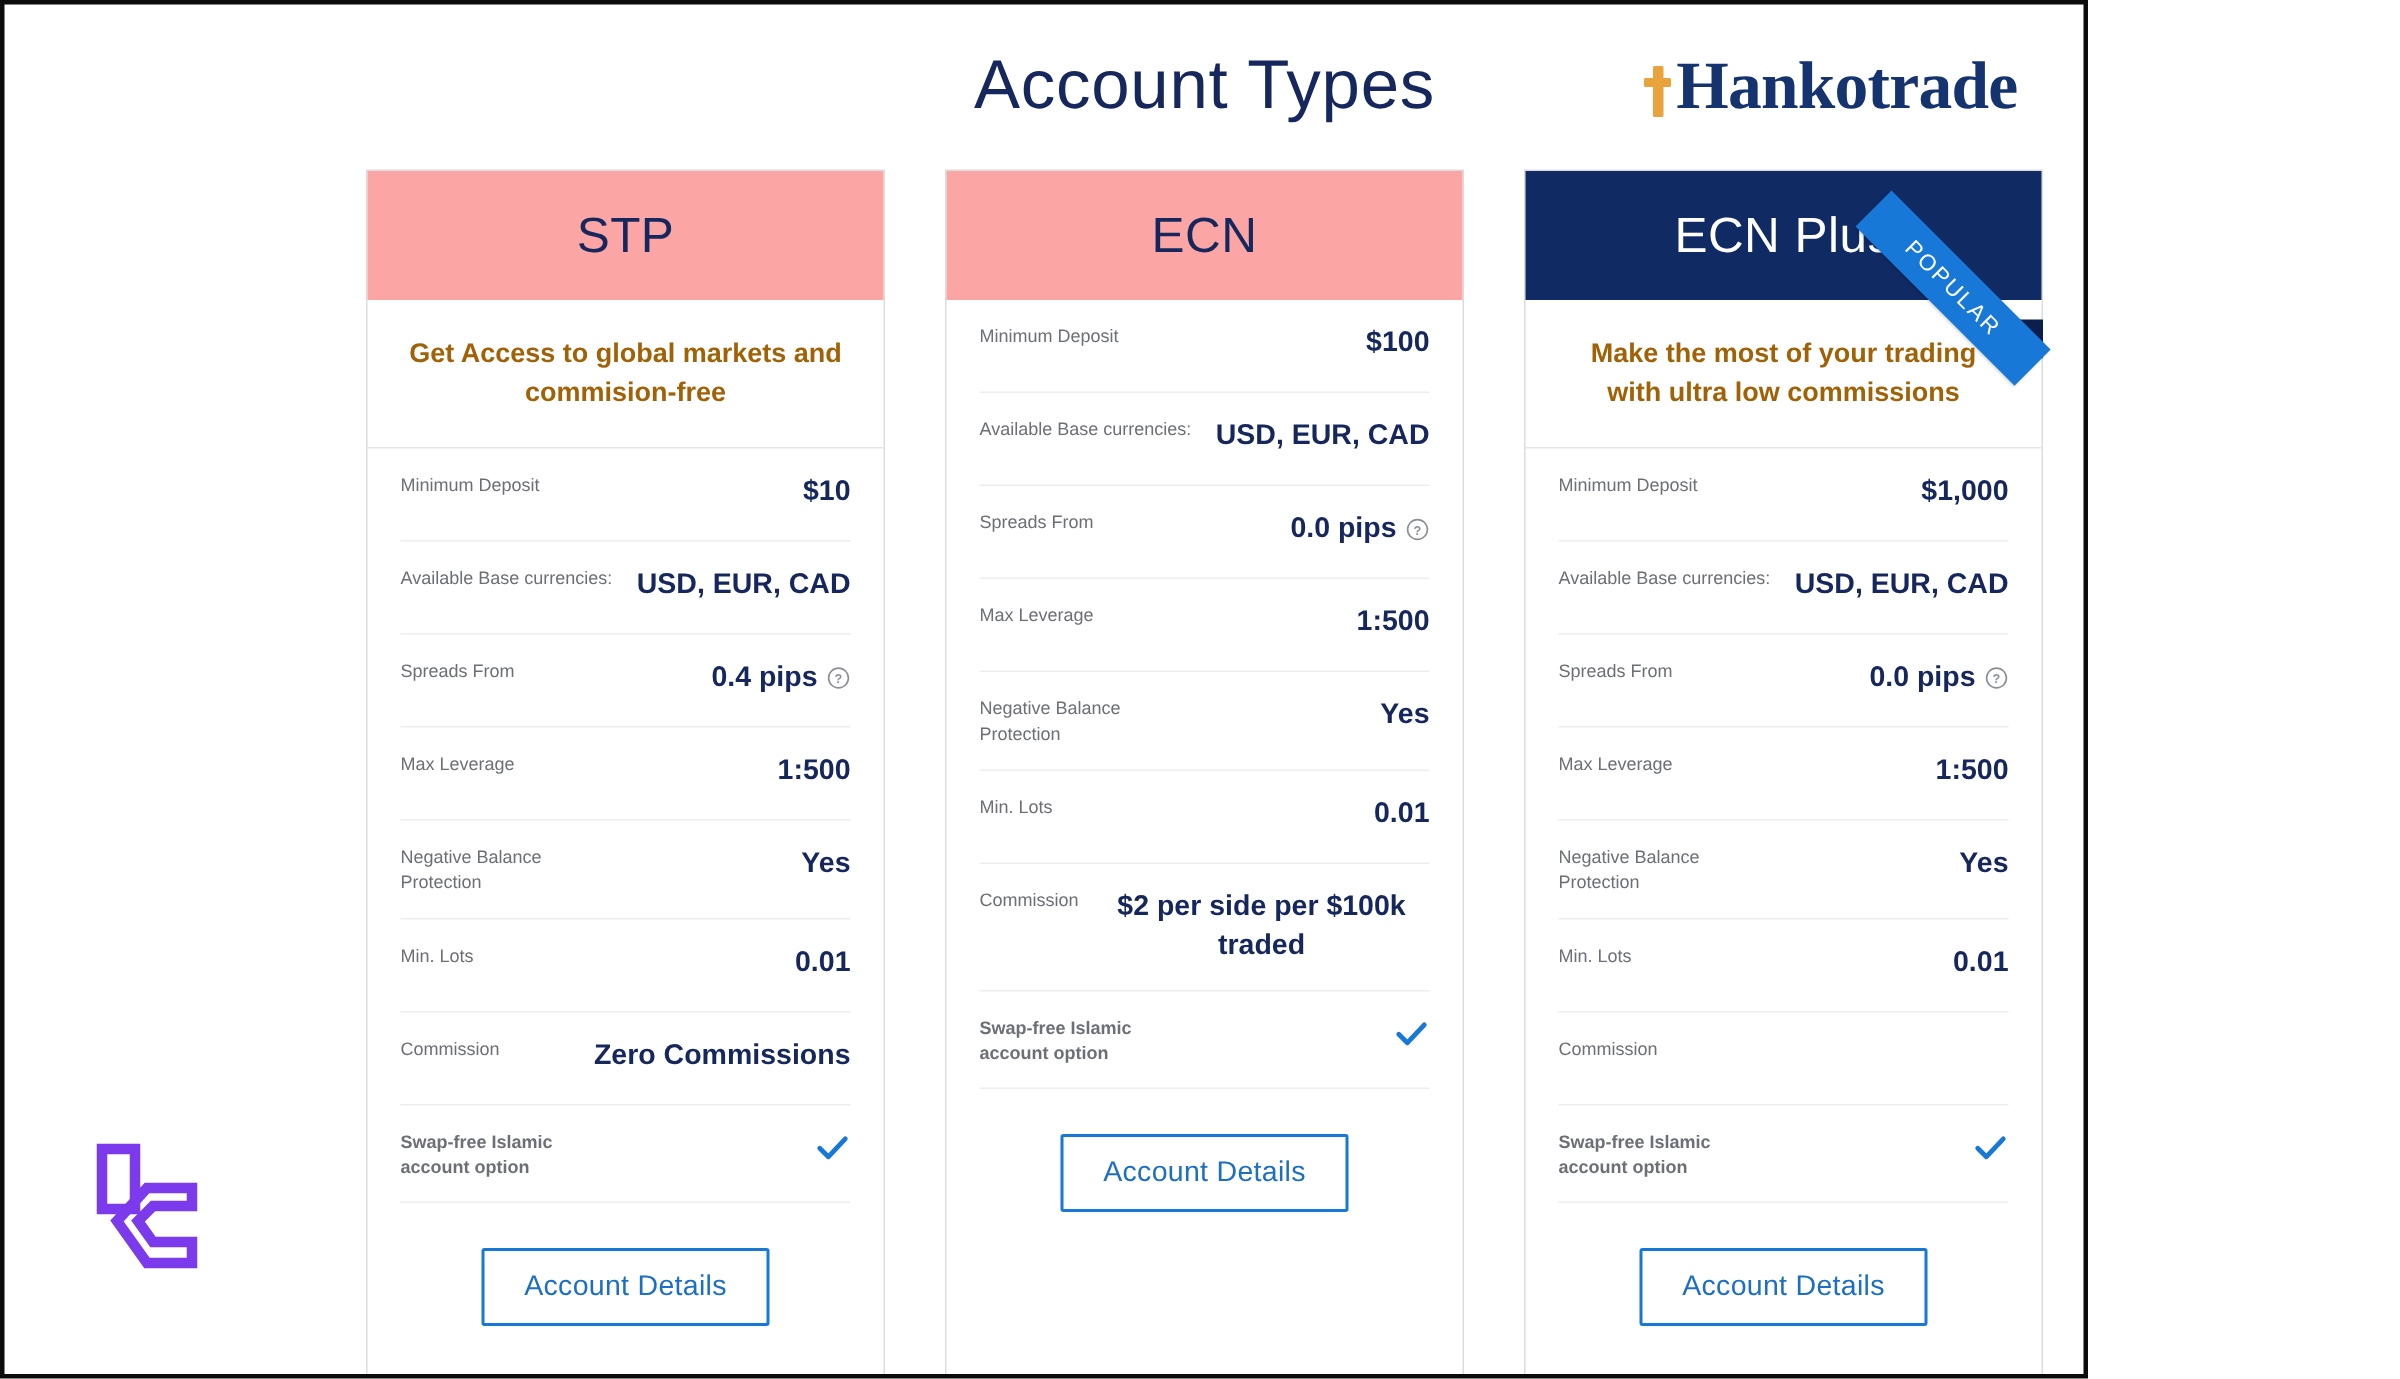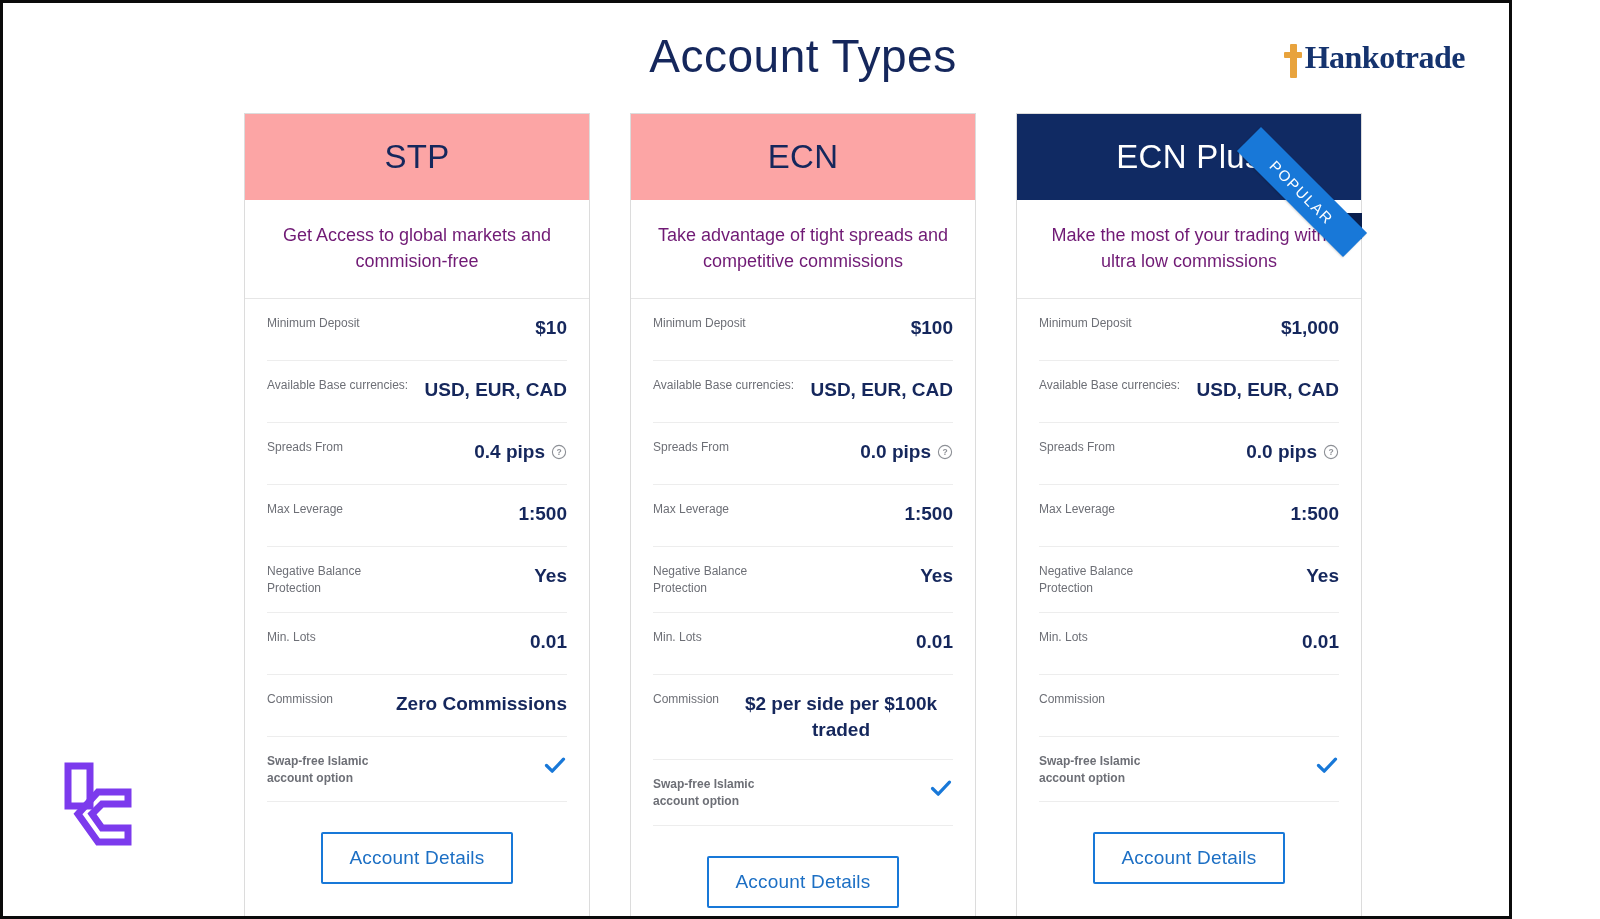--- a/index.html
+++ b/index.html
@@ -8,21 +8,21 @@
     background: #ffffff;
   }
   body {
     width: 1600px;
     height: 919px;
     font-family: "Liberation Sans", sans-serif;
     overflow: hidden;
   }
   #page {
     position: relative;
-    width: 1512px;
+    width: 1392px;
     height: 919px;
     background: #ffffff;
     box-sizing: border-box;
     border: 3px solid #0b0b0b;
     overflow: hidden;
   }
 
   
   #page-title {
     position: absolute;
@@ -64,21 +64,21 @@
     position: absolute;
     left: 3px;
     top: 18px;
     width: 18px;
     height: 6px;
     background: #e8a33d;
     border-radius: 1px;
   }
   #brand-logo .logo-word {
     font-family: "Liberation Serif", serif;
-    font-size: 32px;
+    font-size: 45px;
     font-weight: 700;
     color: #15336e;
     letter-spacing: -0.5px;
     line-height: 1;
   }
 
   
   #watermark-logo {
     position: absolute;
     left: 55px;
@@ -164,23 +164,24 @@
     border-left: 26px solid transparent;
     border-top: 26px solid #0a1f4d;
   }
 
   .card-sub {
     padding: 22px 24px 24px 24px;
     min-height: 58px;
     text-align: center;
     font-size: 18px;
     line-height: 1.45;
-    color: #701a75;
+    color: #a16207;
     border-bottom: 1px solid #e6e6e6;
     box-sizing: border-box;
+    font-weight: bold;
   }
 
   .card-rows {
     padding: 0 22px;
   }
   .row {
     display: flex;
     align-items: flex-start;
     justify-content: space-between;
     gap: 10px;
@@ -344,21 +345,20 @@
       </div>
       <div class="card-foot">
         <button class="details-btn">Account Details</button>
       </div>
     </div>
 
     <div class="card">
       <div class="card-head">
         <span class="card-title">ECN</span>
       </div>
-      <div class="card-sub">Take advantage of tight spreads and competitive commissions</div>
       <div class="card-rows">
 
         <div class="row">
           <span class="row-label">Minimum Deposit</span>
           <span class="row-value">
               <span class="vtext">$100</span>
             </span>
         </div>
 
         <div class="row">

